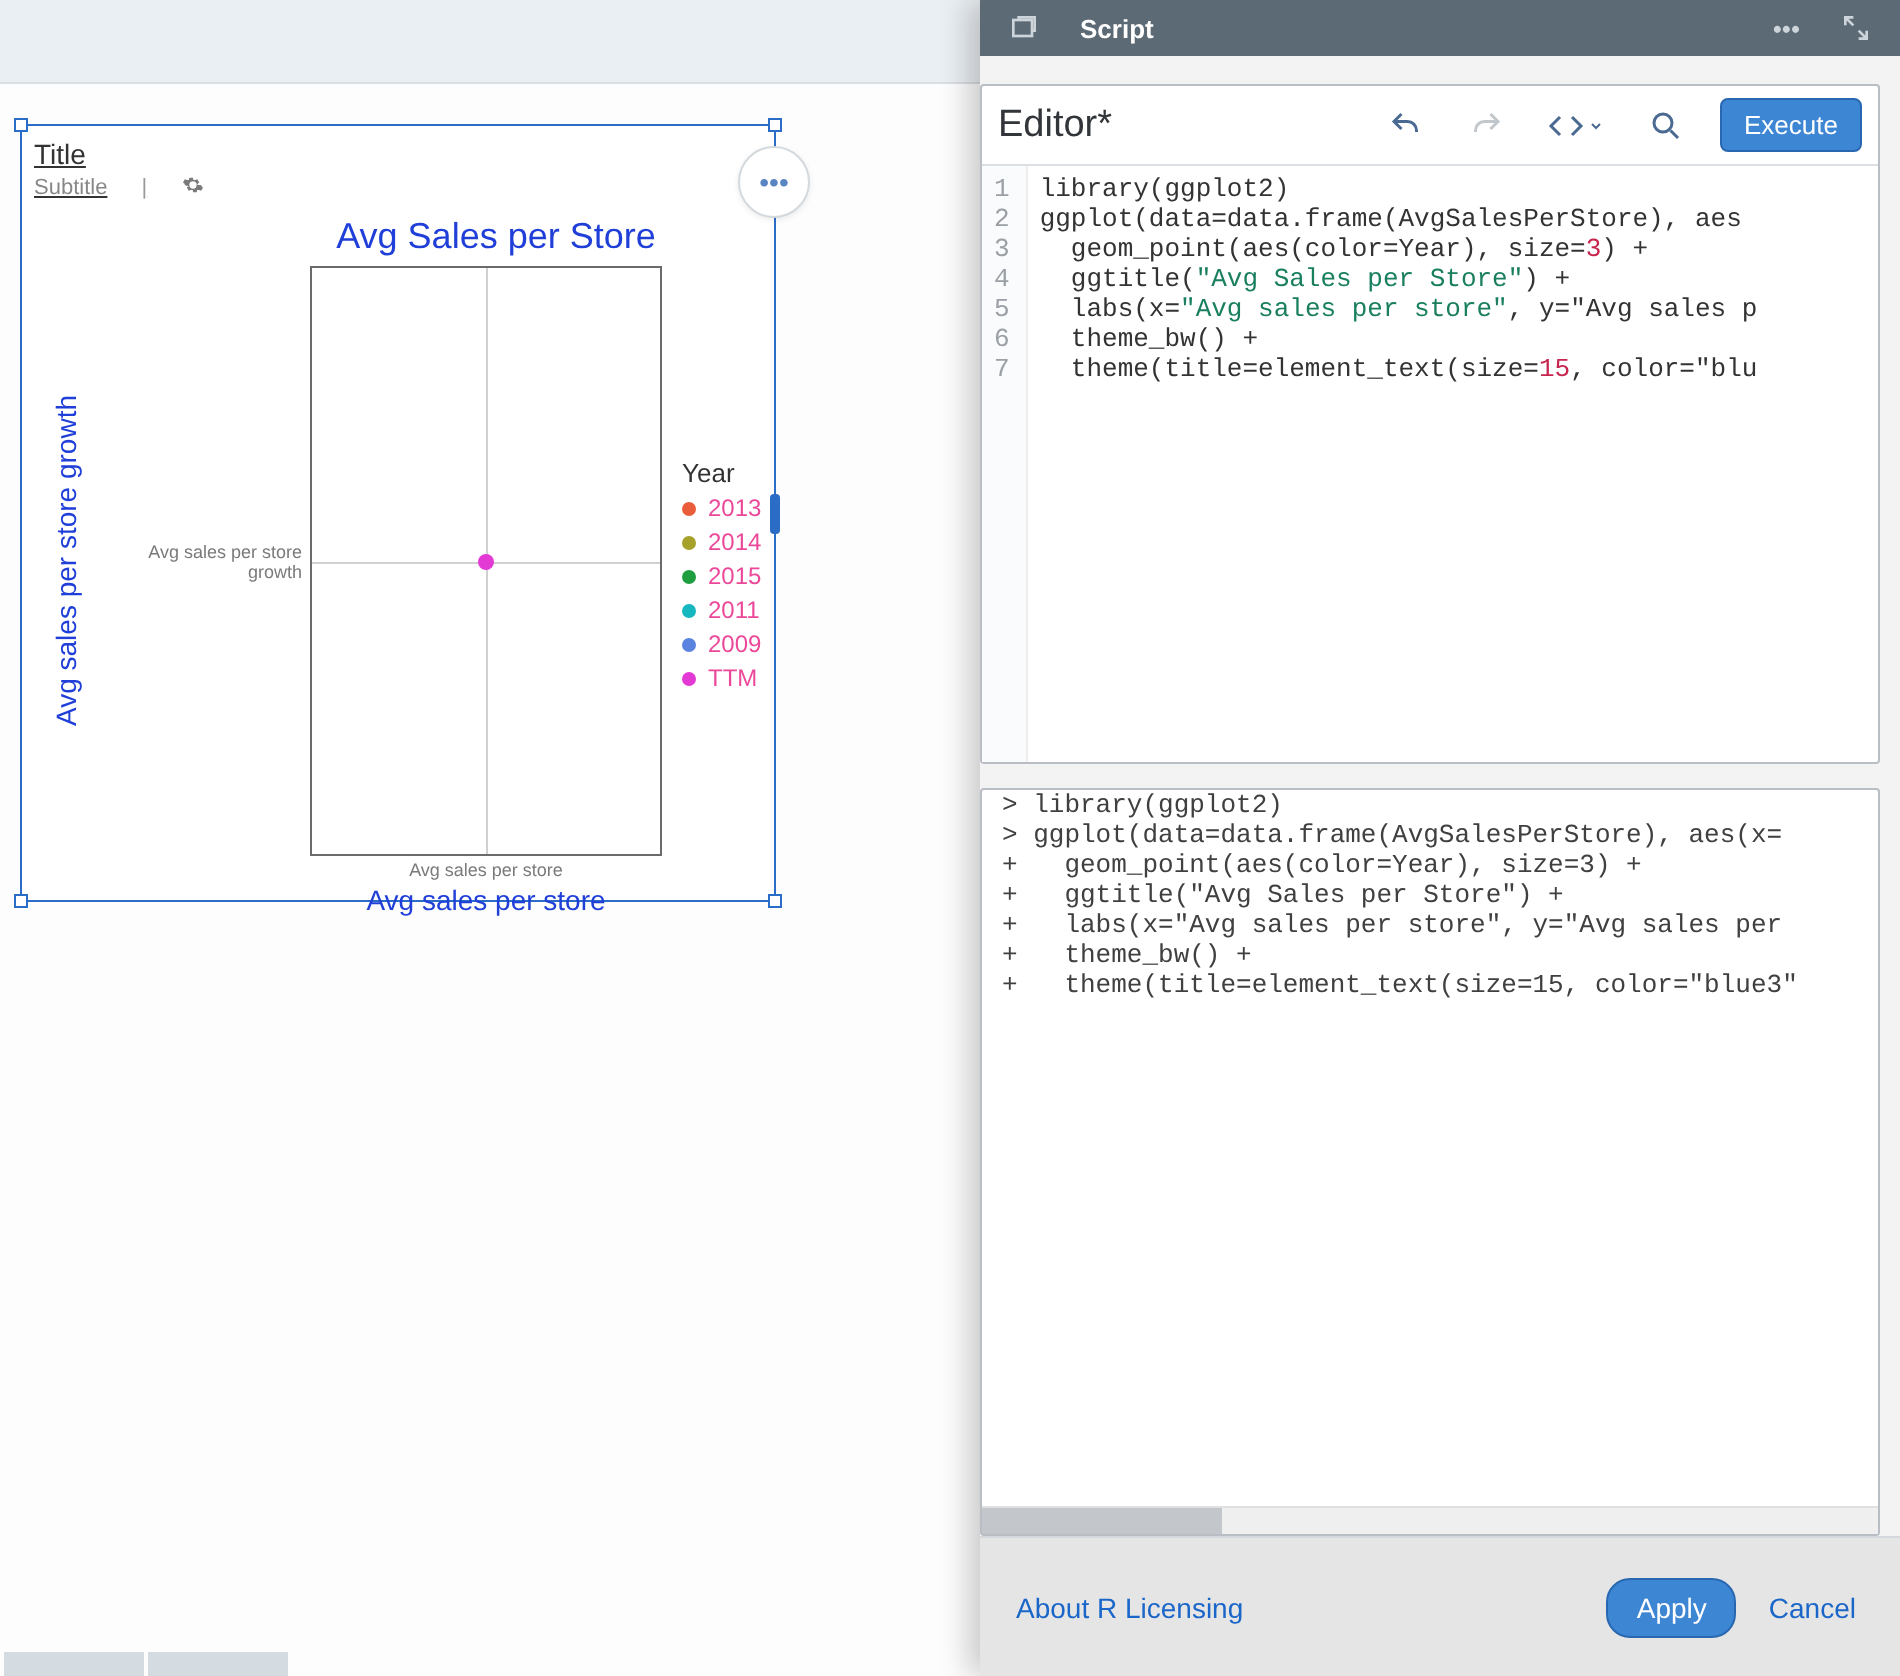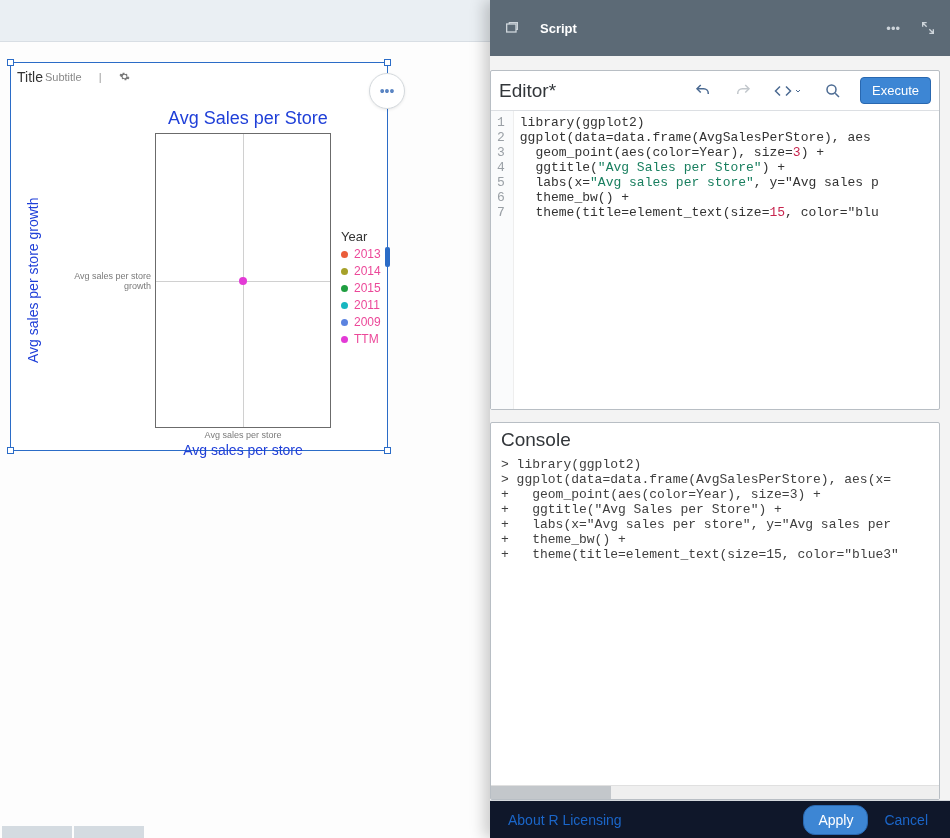--- a/index.html
+++ b/index.html
@@ -50,21 +50,23 @@
     position: absolute;
     right: -3px; top: 50%; transform: translateY(-50%);
     width: 5px; height: 20px;
     background: #2b6cc7;
     border-radius: 2px;
   }
   .card-header {
     position: absolute;
     left: 6px; top: 6px;
     display: flex;
+    flex-direction: column;
     gap: 2px;
+    text-decoration: underline;
   }
   .card-title {
     font-size: 14px;
     color: #333;
   }
   .card-subtitle-row {
     display: flex;
     align-items: center;
     gap: 17px;
     color: #888;
@@ -190,21 +192,21 @@
     right: 0;
     top: 0;
     width: 460px;
     height: 838px;
     background: #fff;
     box-shadow: -6px 0 14px rgba(0,0,0,0.2);
     display: flex;
     flex-direction: column;
   }
   .script-header {
-    height: 56px;
+    height: 28px;
     background: #5c6a76;
     color: #fff;
     display: flex;
     align-items: center;
     padding: 0 14px;
     gap: 20px;
   }
   .script-header-title {
     font-weight: bold;
     font-size: 13px;
@@ -308,27 +310,27 @@
   }
   .hscroll-thumb {
     position: absolute;
     left: 0; top: 0;
     height: 100%;
     width: 120px;
     background: #c3c7cb;
   }
 
   .panel-footer {
-    height: 38px;
+    height: 70px;
     border-top: 1px solid #d5d9dd;
     display: flex;
     align-items: center;
     padding: 13px 18px;
     gap: 12px;
-    background: #0f172a;
+    background: #e5e5e5;
   }
   .panel-footer .spacer { flex: 1; }
   .link {
     color: #1b66c9;
     cursor: pointer;
     font-size: 14px;
   }
   .apply-btn {
     background: #3d86d4;
     color: #fff;
@@ -491,21 +493,20 @@
         </span>
         <button class="execute-btn">Execute</button>
       </div>
       <div class="code-area">
         <div class="linenos" id="linenos">1<br>2<br>3<br>4<br>5<br>6<br>7<br></div>
         <div class="code-lines" id="codelines">library(ggplot2)<br>ggplot(data=data.frame(AvgSalesPerStore), aes<br>  geom_point(aes(color=Year), size=<span class="tok-num">3</span>) +<br>  ggtitle(<span class="tok-str">"Avg Sales per Store"</span>) +<br>  labs(x=<span class="tok-str">"Avg sales per store"</span>, y="Avg sales p<br>  theme_bw() +<br>  theme(title=element_text(size=<span class="tok-num">15</span>, color="blu<br></div>
       </div>
     </div>
 
     <div class="console-box">
-      <div class="console-label">Console</div>
       <div class="console-out" id="consoleout">&gt; library(ggplot2)
 &gt; ggplot(data=data.frame(AvgSalesPerStore), aes(x=
 +   geom_point(aes(color=Year), size=3) +
 +   ggtitle("Avg Sales per Store") +
 +   labs(x="Avg sales per store", y="Avg sales per
 +   theme_bw() +
 +   theme(title=element_text(size=15, color="blue3"</div>
       <div class="hscroll">
         <div class="hscroll-thumb"></div>
       </div>

